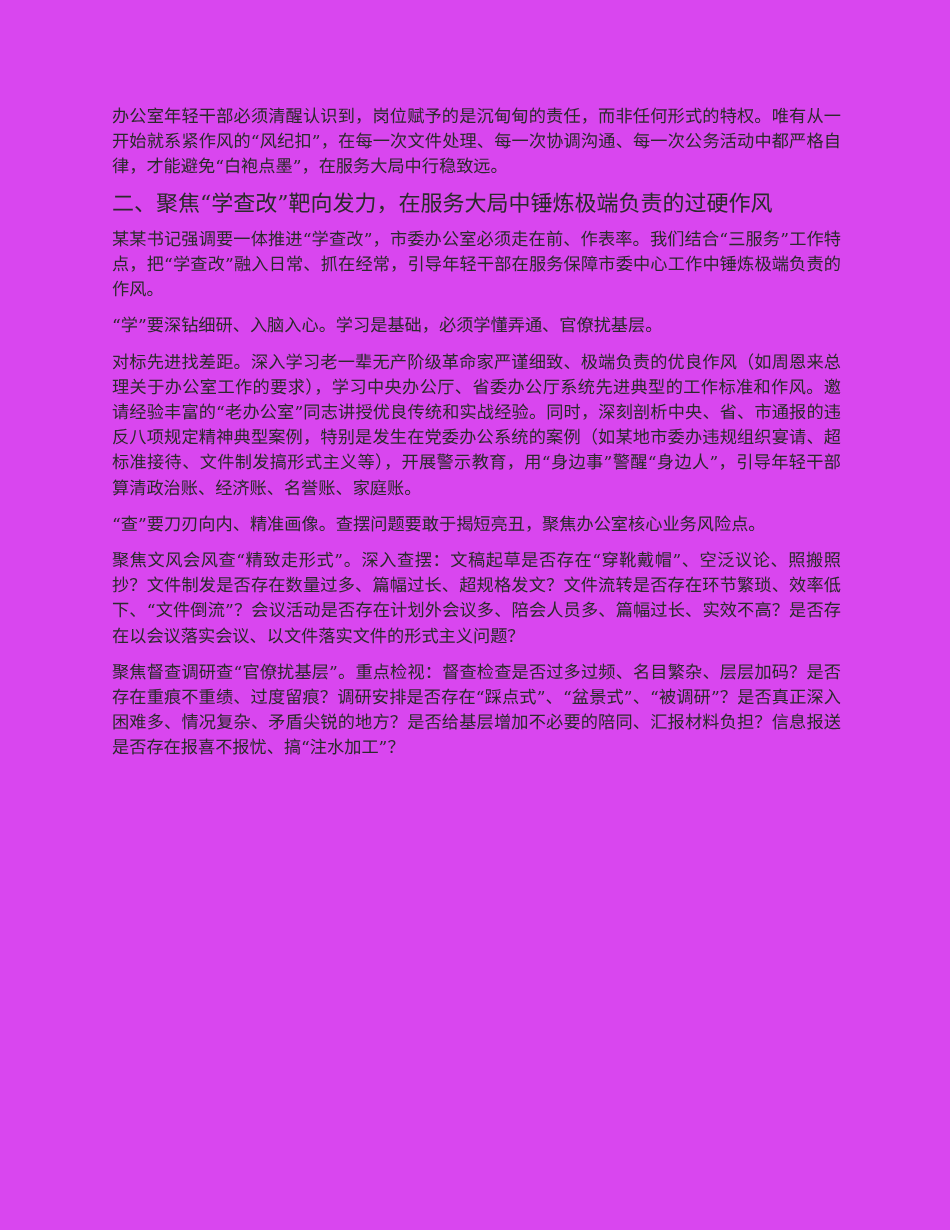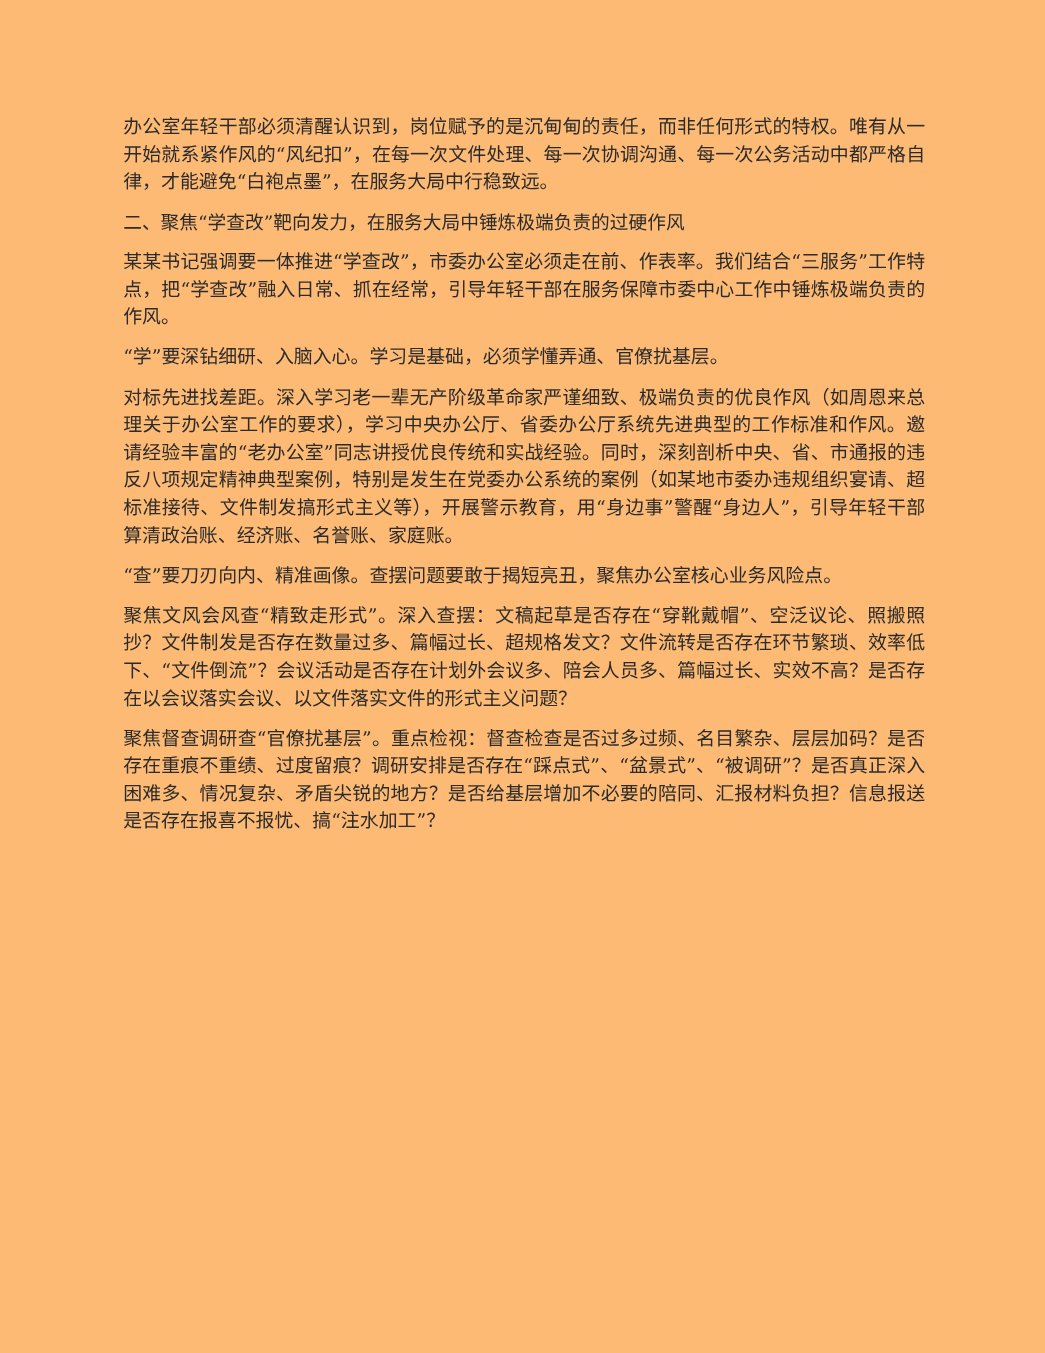--- a/index.html
+++ b/index.html
@@ -5,21 +5,21 @@
 <style>
   html, body {
     margin: 0;
     padding: 0;
     background: #ffffff;
   }
   .page {
     position: relative;
     width: 950px;
     height: 1230px;
-    background: #fdba74;
+    background: #d946ef;
     margin: 0 auto;
     overflow: hidden;
     box-sizing: border-box;
   }
   .doc-body {
     position: absolute;
     left: 112px;
     top: 104px;
     width: 729px;
   }
@@ -33,21 +33,21 @@
     margin: 0 0 11px 0;
     letter-spacing: 0;
     word-break: break-all;
     -webkit-font-smoothing: antialiased;
   }
   .para:last-child {
     margin-bottom: 0;
   }
   .heading {
     font-family: "DejaVu Serif", "Liberation Serif", serif;
-    font-size: 17px;
+    font-size: 22px;
     line-height: 25.2px;
     color: #2b2b2b;
     font-weight: normal;
     text-align: left;
     margin: 0 0 11px 0;
     word-break: break-all;
   }
 </style>
 </head>
 <body>

